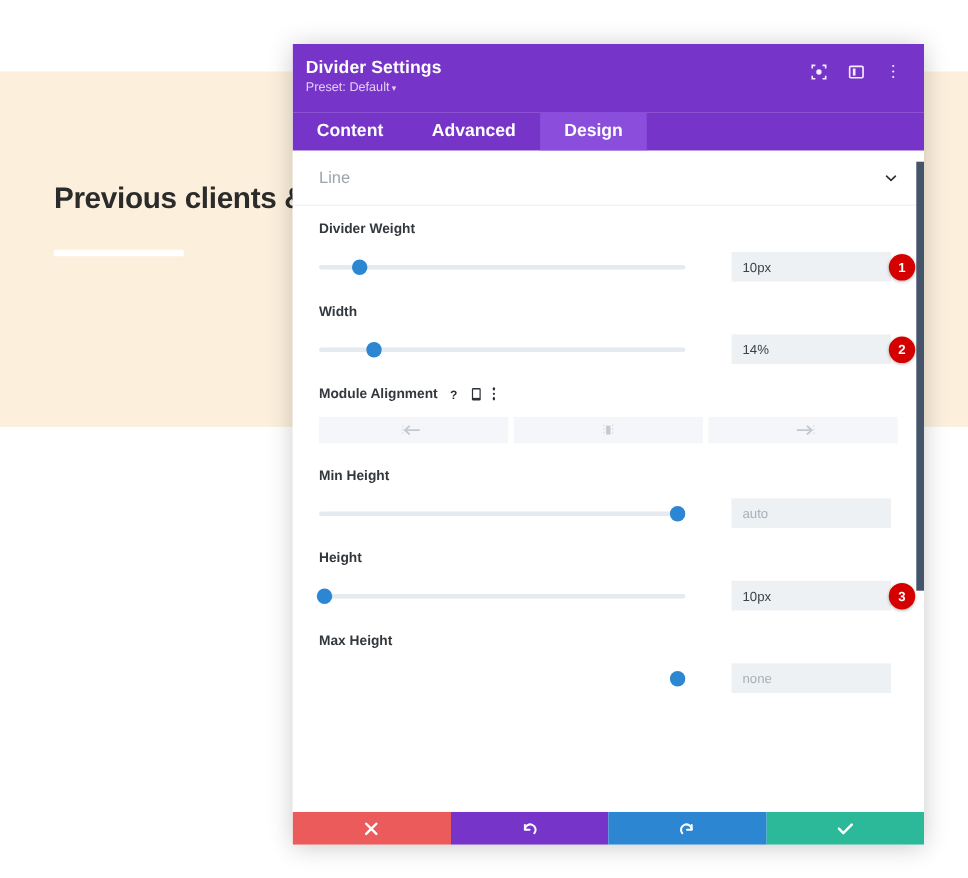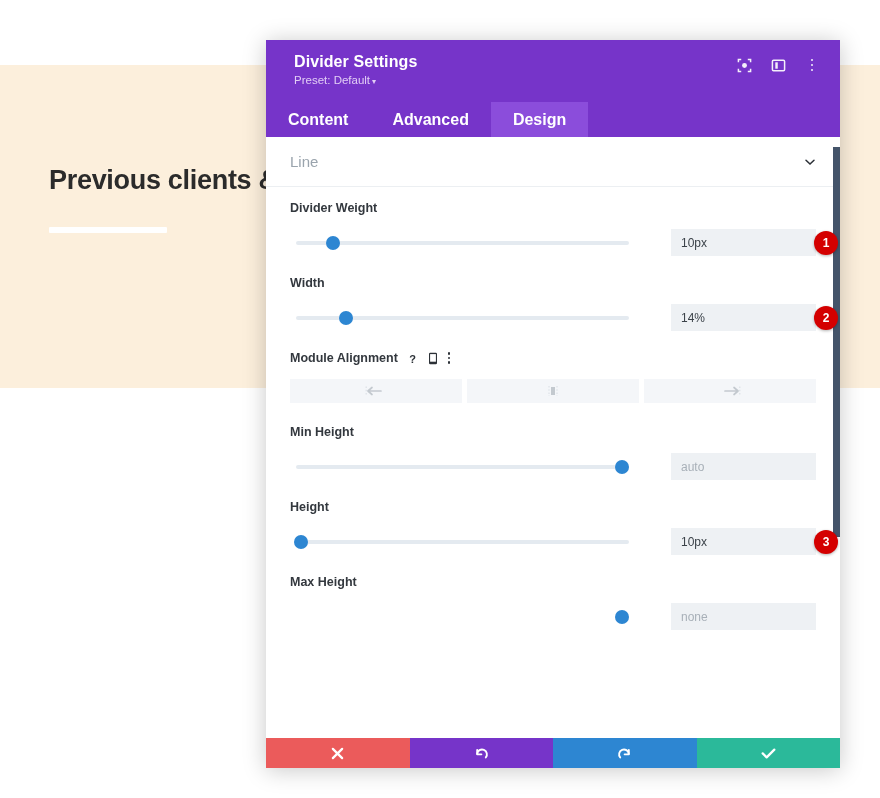--- a/index.html
+++ b/index.html
@@ -32,21 +32,21 @@
     width: 574px; height: 728px;
     background: #ffffff;
     box-shadow: 0 2px 22px rgba(0,0,0,0.22);
     display: flex; flex-direction: column;
     overflow: hidden;
   }
 
   
   .modal-header {
     background: #7634c9; color: #fff;
-    padding: 13px 20px 11px 28px;
+    padding: 13px 20px 11px 12px;
     display: flex; align-items: flex-start; justify-content: space-between;
     height: 62px; flex: 0 0 auto;
   }
   .header-titles { display: flex; flex-direction: column; gap: 3px; }
   .modal-title { font-size: 16px; font-weight: bold; letter-spacing: .1px; }
   .modal-preset { font-size: 11.5px; color: #e2cdf5; font-weight: normal; }
   .preset-caret { font-size: 8px; margin-left: 2px; }
   .header-icons { display: flex; align-items: center; gap: 18px; padding-top: 4px; }
   .hicon { width: 16px; height: 16px; opacity: .92; cursor: pointer;
            display: flex; align-items: center; justify-content: center; }
@@ -94,21 +94,21 @@
   .field { margin-bottom: 20px; position: relative; }
   .field-label {
     font-size: 12.5px; color: #33383e; font-weight: bold;
     margin-bottom: 14px; display: flex; align-items: center; gap: 9px;
   }
   .label-icons { display: flex; align-items: center; gap: 10px; }
   .mini-icon { display: flex; align-items: center; justify-content: center; }
   .dots-dark { display: flex; flex-direction: column; gap: 2px; align-items: center; }
   .dots-dark i { width: 2.4px; height: 2.4px; background: #2c3137; border-radius: 50%; display: block; }
 
-  .field-row { display: flex; align-items: center; gap: 0; justify-content: flex-end; }
+  .field-row { display: flex; align-items: center; gap: 0; }
 
   .slider { position: relative; width: 333px; height: 16px; flex: 0 0 auto; }
   .slider-track {
     position: absolute; top: 6px; left: 0; width: 333px; height: 4px;
     background: #e4eaf0; border-radius: 2px;
   }
   .slider-handle {
     position: absolute; top: 1px; width: 14px; height: 14px;
     background: #2d86d2; border-radius: 50%; cursor: pointer;
     margin-left: -7px;

